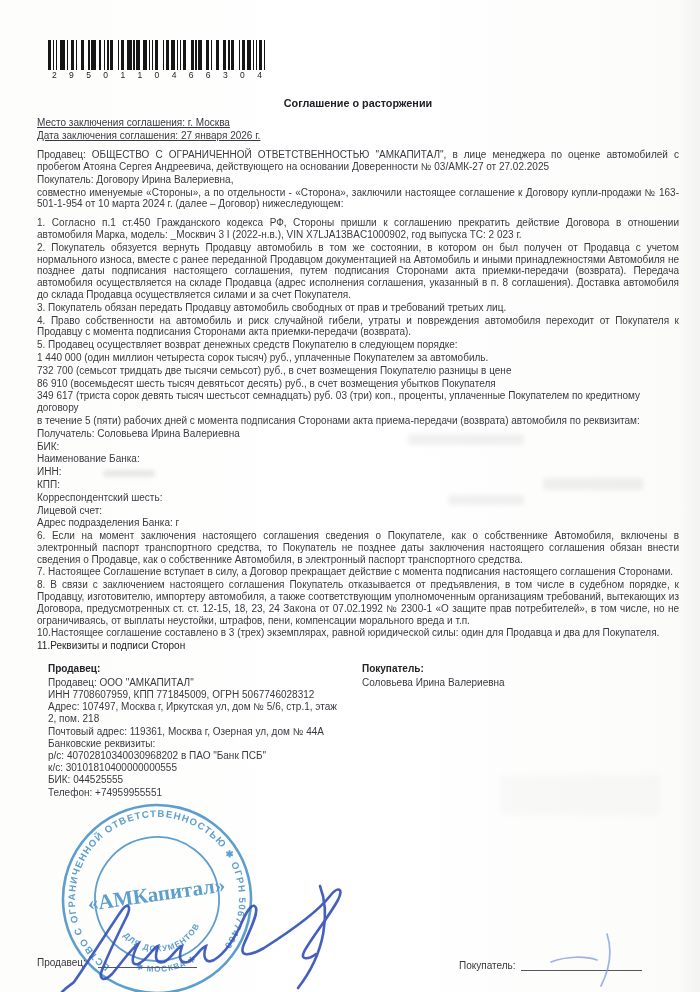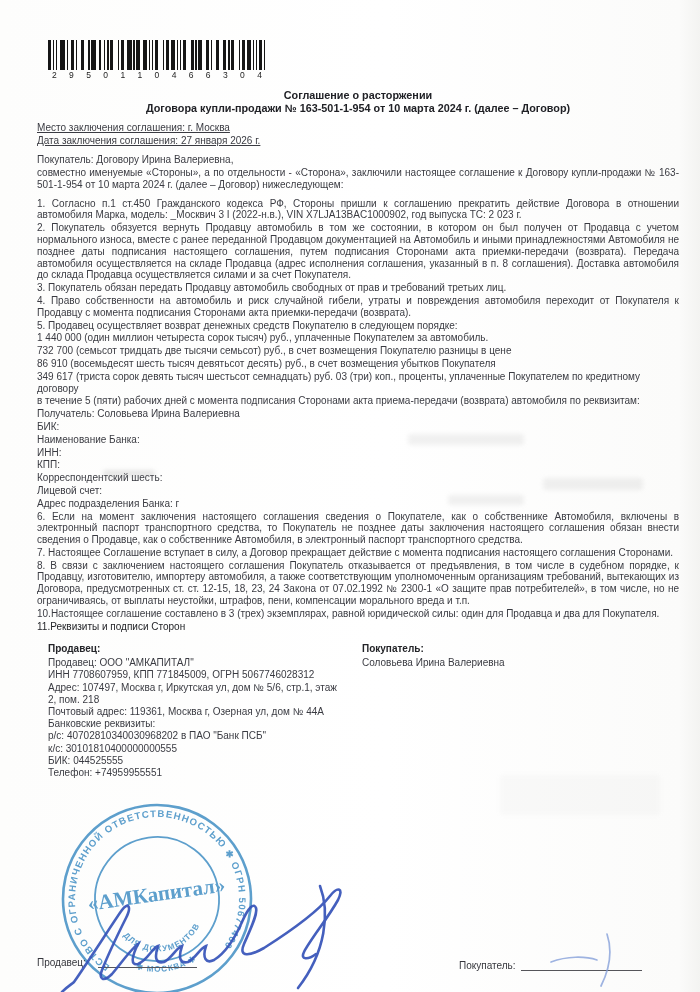--- a/index.html
+++ b/index.html
@@ -10,21 +10,21 @@
   }
   .content{position:absolute;left:37px;right:21px;top:40px;}
   
   .barcode-wrap{margin-left:11px;width:218px;}
   .barcode-bars{display:flex;align-items:flex-start;height:30px;}
   .barcode-bars span{display:block;height:30px;background:#161616;flex:none;}
   .barcode-digits{display:flex;justify-content:space-between;width:210px;margin:0 4px;
     font-size:8.5px;color:#222;line-height:10px;}
   
   .title{ text-align:center;font-weight:bold;color:#202126;font-size:10.8px;line-height:13px;}
-  .title-block{margin-top:9px;}
+  .title-block{margin-top:17px;}
   .meta{margin-top:7px;}
   .meta div{line-height:12.6px;text-decoration:underline;}
   
   .intro{margin-top:7px;}
   p{margin:0 0 1px 0;}
   .p-j{text-align:justify;}
   .p-b{font-weight:normal;color:#232428;}
   .clauses{margin-top:7px;}
   
   .cols{display:flex;margin-top:11px;padding-left:11px;}
@@ -123,29 +123,29 @@
           <span>6</span>
           <span>6</span>
           <span>3</span>
           <span>0</span>
           <span>4</span>
         </div>
     </div>
 
     <div class="title-block">
       <div class="title">Соглашение о расторжении</div>
-      <div class="title">Договора купли-продажи № 163-501-1-954 от 10 марта 2024 г. (далее – Договор)</div>
     </div>
 
     <div class="meta">
       <div>Место заключения соглашения: г. Москва</div>
       <div>Дата заключения соглашения: 27 января 2026 г.</div>
     </div>
 
     <div class="intro">
+      <p class="p-j">Продавец: ОБЩЕСТВО С ОГРАНИЧЕННОЙ ОТВЕТСТВЕННОСТЬЮ "АМКАПИТАЛ",  в лице  менеджера по оценке автомобилей с пробегом Атояна Сергея Андреевича, действующего на основании Доверенности № 03/АМК-27 от 27.02.2025</p>
       <p>Покупатель: Договору Ирина Валериевна,</p>
       <p class="p-j">совместно именуемые «Стороны», а по отдельности - «Сторона», заключили настоящее соглашение к Договору купли-продажи № 163-501-1-954 от 10 марта 2024 г. (далее – Договор) нижеследующем:</p>
     </div>
 
     <div class="clauses" id="clauses">
         <p class="p-j">1. Согласно п.1 ст.450 Гражданского кодекса РФ, Стороны пришли к соглашению прекратить действие Договора в отношении автомобиля Марка, модель: _Москвич 3 I (2022-н.в.), VIN X7LJA13BAC1000902, год выпуска ТС: 2 023 г.</p>
         <p class="p-j">2. Покупатель обязуется вернуть Продавцу автомобиль в том же состоянии, в котором он был получен от Продавца с учетом нормального износа, вместе с ранее переданной Продавцом документацией на Автомобиль и иными принадлежностями Автомобиля не позднее даты подписания настоящего соглашения, путем подписания Сторонами акта приемки-передачи (возврата). Передача автомобиля осуществляется на складе Продавца (адрес исполнения соглашения, указанный в п. 8 соглашения). Доставка автомобиля до склада Продавца осуществляется силами и за счет Покупателя.</p>
         <p class="p-j">3. Покупатель обязан передать Продавцу автомобиль свободных от прав и требований третьих лиц.</p>
         <p class="p-j">4. Право собственности на автомобиль и риск случайной гибели, утраты  и повреждения автомобиля переходит от Покупателя к Продавцу с момента подписания Сторонами акта приемки-передачи (возврата).</p>
         <p class="">5. Продавец осуществляет возврат денежных средств Покупателю в следующем порядке:</p>

